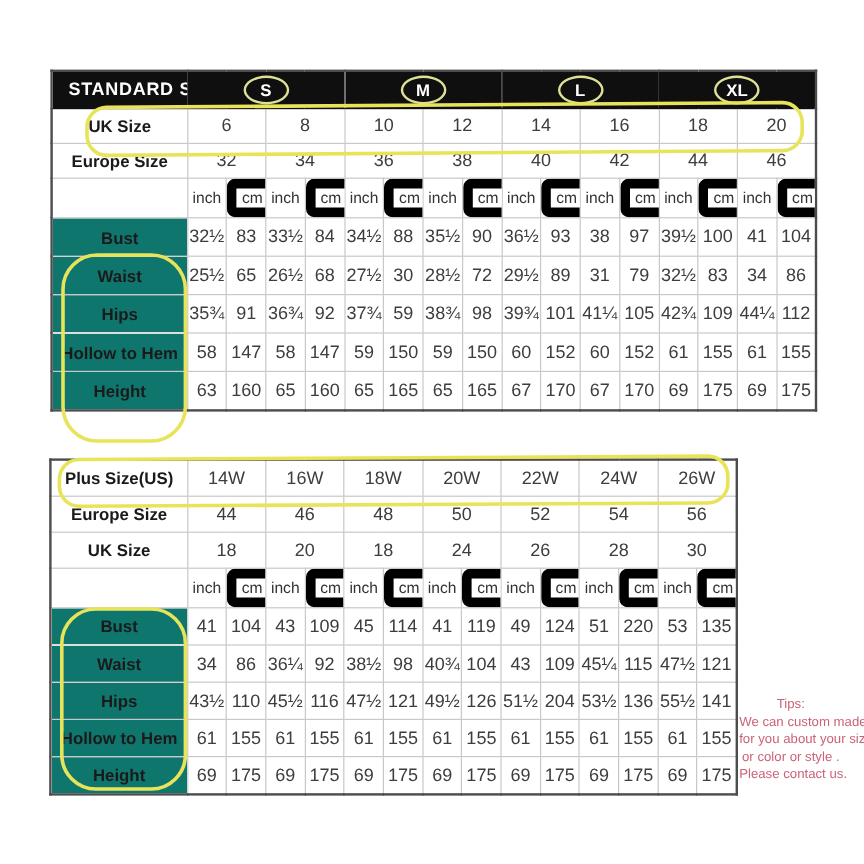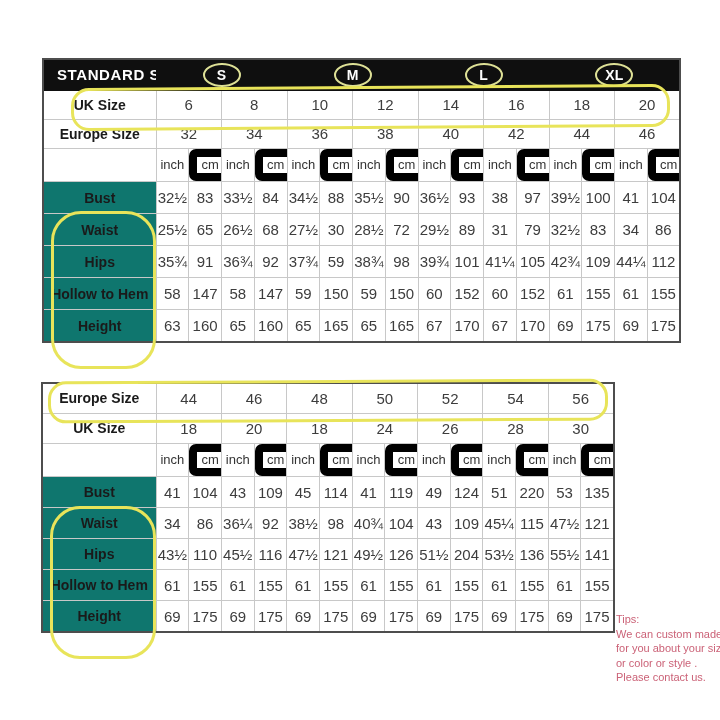--- a/index.html
+++ b/index.html
@@ -39,22 +39,22 @@
   th.lbl{font-weight:bold;font-size:14px;color:#1a1a1a;background:#ffffff;}
   th.lbl.gray{background:#0f766e;}
   td.unit{font-size:13px;color:#333;margin-left:23px;}
   .cm-box{display:inline-block;min-width:22px;padding:1px 2px;border:8px solid #000000;
           border-radius:7px;line-height:1.15;font-size:13px;color:#333;background:#fff;}
 
   
   .anno{position:absolute;border:3px solid #e8e45a;pointer-events:none;background:transparent;}
 
   
-  .tips{position:absolute;left:616px;top:612px;width:86px;
-        font-size:11px;line-height:14.5px;color:#cb6277;white-space:nowrap;}
+  .tips{position:absolute;left:616px;top:580px;width:86px;
+        font-size:11px;line-height:14.5px;color:#cb6277;white-space:nowrap;text-align:center;}
   .tips-line{white-space:nowrap;}
 </style>
 </head>
 <body>
 
 <div id="page">
 
   <div class="tablewrap" id="t1wrap">
     <table id="t1">
         <colgroup>
@@ -239,20 +239,30 @@
           <col class="cdata">
           <col class="cdata">
           <col class="cdata">
           <col class="cdata">
           <col class="cdata">
           <col class="cdata">
           <col class="cdata">
           <col class="cdata">
         </colgroup>
       <tbody id="t2body">
+          <tr class="size-row hl">
+            <th class="lbl">Plus Size(US)</th>
+            <td class="sv" colspan="2">14W</td>
+            <td class="sv" colspan="2">16W</td>
+            <td class="sv" colspan="2">18W</td>
+            <td class="sv" colspan="2">20W</td>
+            <td class="sv" colspan="2">22W</td>
+            <td class="sv" colspan="2">24W</td>
+            <td class="sv" colspan="2">26W</td>
+          </tr>
           <tr class="size-row">
             <th class="lbl">Europe Size</th>
             <td class="sv" colspan="2">44</td>
             <td class="sv" colspan="2">46</td>
             <td class="sv" colspan="2">48</td>
             <td class="sv" colspan="2">50</td>
             <td class="sv" colspan="2">52</td>
             <td class="sv" colspan="2">54</td>
             <td class="sv" colspan="2">56</td>
           </tr>

